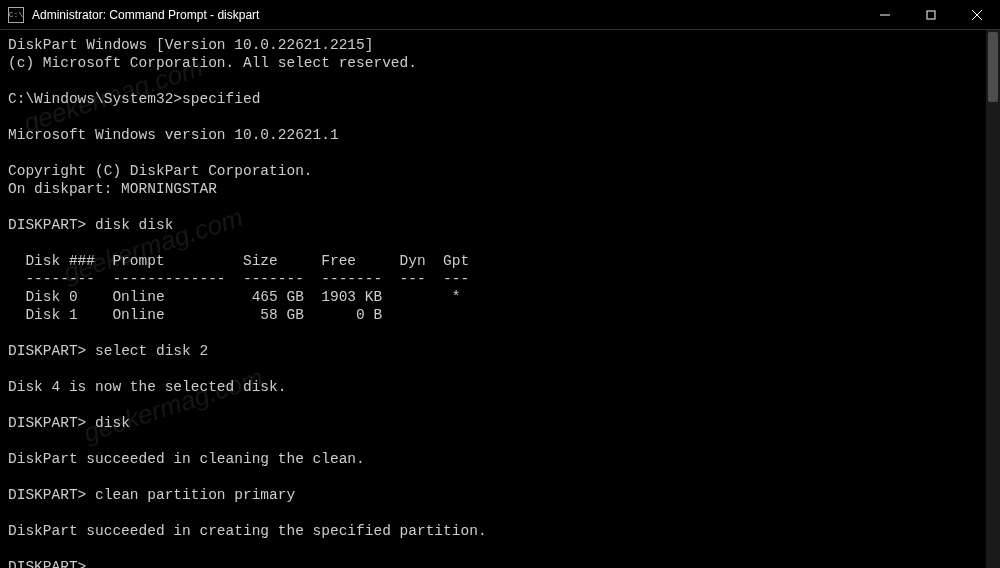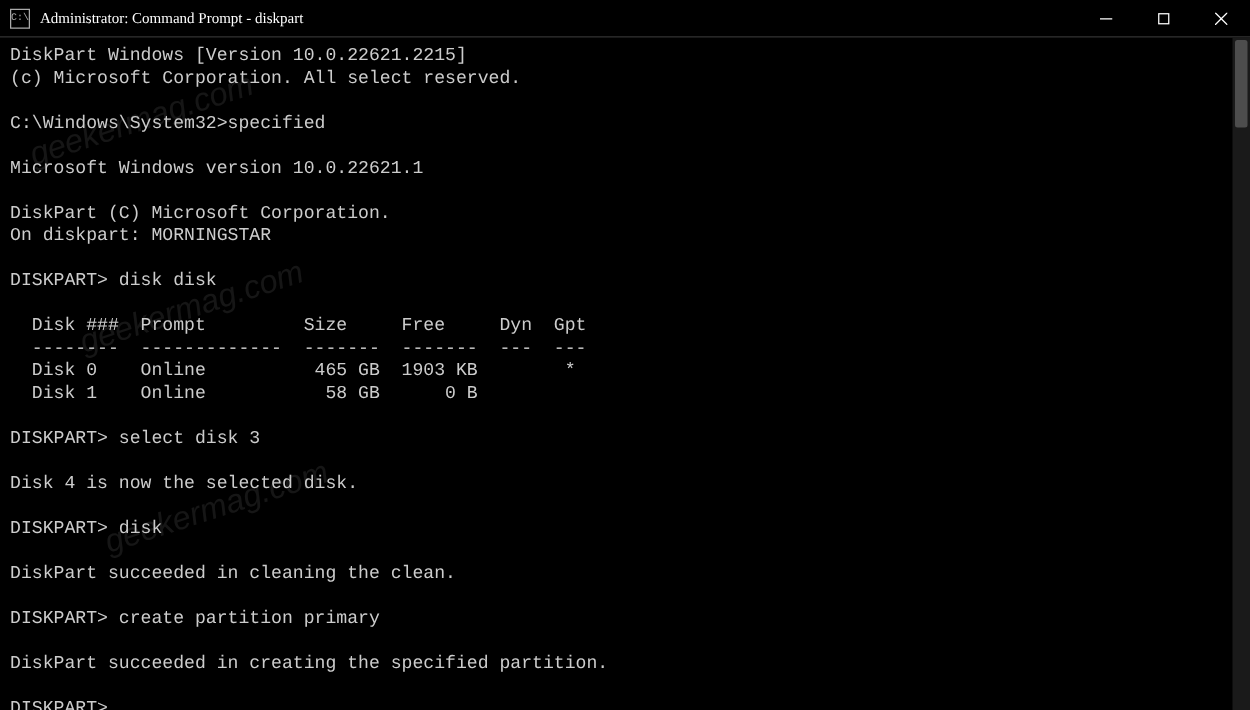--- a/index.html
+++ b/index.html
@@ -33,21 +33,21 @@
       margin-right: 8px;
     }
     .titlebar-icon-inner {
       font-size: 8px;
       color: #aaa;
       line-height: 1;
     }
     .titlebar-text {
       color: #fff;
       font-size: 12px;
-      font-family: Liberation Serif, serif;
+      font-family: Liberation Sans, sans-serif;
       flex: 1;
     }
     .titlebar-controls {
       display: flex;
       height: 100%;
     }
     .titlebar-btn {
       width: 46px;
       height: 100%;
       display: flex;
@@ -128,39 +128,39 @@
   </div>
 </div>
 
 <div class="terminal"><span>DiskPart Windows [Version 10.0.22621.2215]</span>
 <span>(c) Microsoft Corporation. All select reserved.</span>
 
 <span>C:\Windows\System32&gt;</span><span>specified</span>
 
 <span>Microsoft Windows version 10.0.22621.1</span>
 
-<span>DiskPart (C) Microsoft Corporation.</span>
+<span>Copyright (C) DiskPart Corporation.</span>
 <span>On diskpart: MORNINGSTAR</span>
 
 <span>DISKPART&gt;</span> <span>disk disk</span>
 
 <span>  Disk ###  Prompt         Size     Free     Dyn  Gpt</span>
 <span>  --------  -------------  -------  -------  ---  ---</span>
 <span>  Disk 0    Online          465 GB  1903 KB        *</span>
 <span>  Disk 1    Online           58 GB      0 B</span>
 
-<span>DISKPART&gt;</span> <span>select disk 3</span>
+<span>DISKPART&gt;</span> <span>select disk 2</span>
 
 <span>Disk 4 is now the selected disk.</span>
 
 <span>DISKPART&gt;</span> <span>disk</span>
 
 <span>DiskPart succeeded in cleaning the clean.</span>
 
-<span>DISKPART&gt;</span> <span>create partition primary</span>
+<span>DISKPART&gt;</span> <span>clean partition primary</span>
 
 <span>DiskPart succeeded in creating the specified partition.</span>
 
 <span>DISKPART&gt;</span> </div>
 
 <div class="scrollbar-track">
   <div class="scrollbar-thumb"></div>
 </div>
 
 <div class="watermark wm1">geekermag.com</div>

